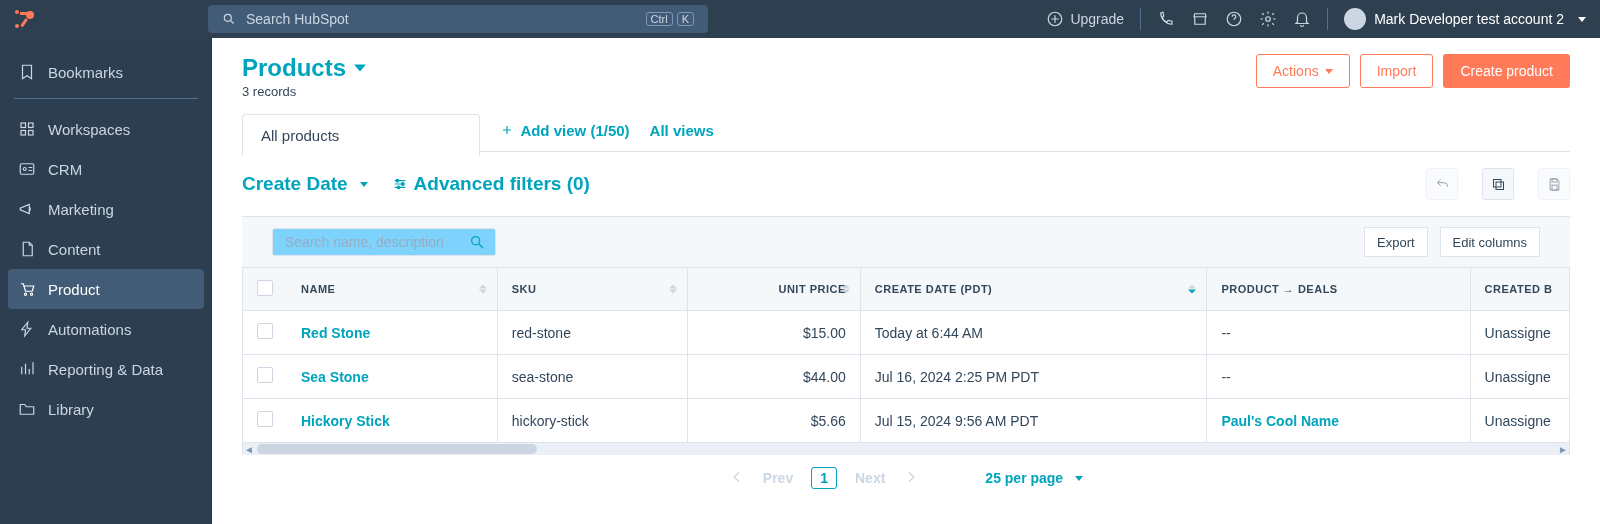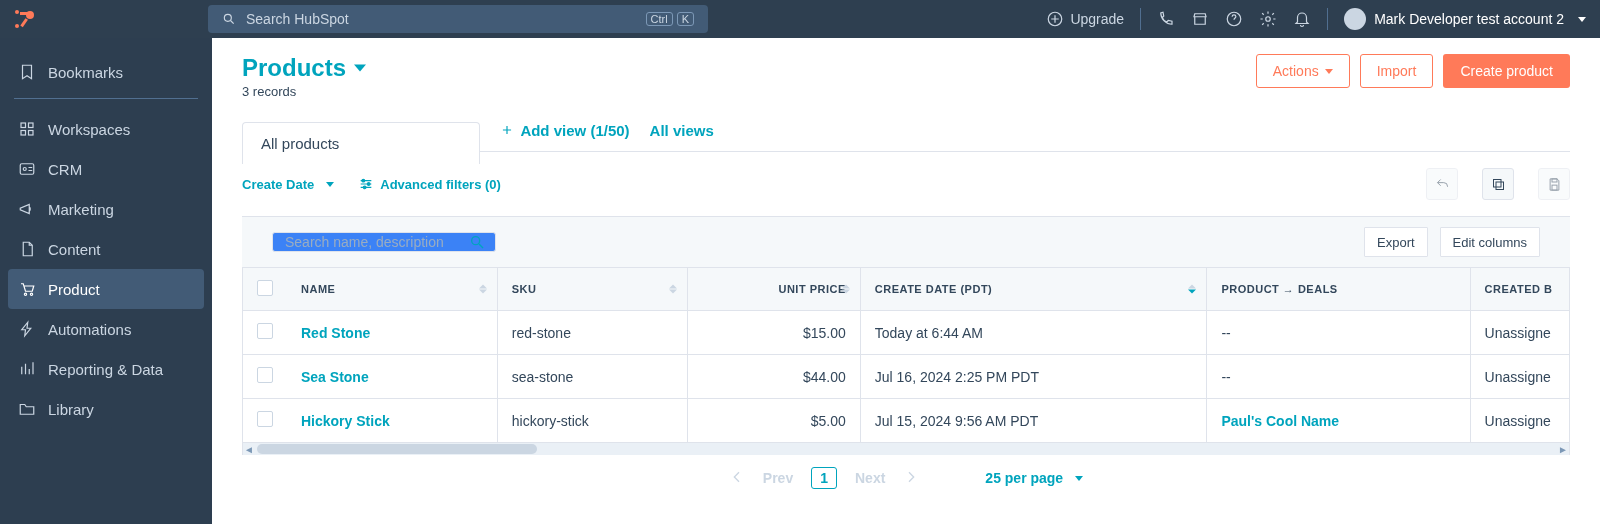--- a/index.html
+++ b/index.html
@@ -99,46 +99,46 @@
   .btn-primary{background:var(--orange);color:#fff;}
   .caret{margin-left:6px;border-left:4px solid transparent;border-right:4px solid transparent;border-top:5px solid currentColor;}
   
   .tabs-row{
     display:flex;align-items:center;border-bottom:1px solid var(--border);
     margin:10px 30px 0 30px;gap:20px;
   }
   .tab{
     border:1px solid var(--border);border-bottom:none;background:#fff;
     padding:12px 140px 12px 18px;border-radius:4px 4px 0 0;font-size:15px;color:var(--navy);
-    position:relative;top:13px;
+    position:relative;top:5px;
   }
   .add-view,.all-views{color:var(--teal);font-weight:600;font-size:15px;display:flex;align-items:center;gap:6px;}
   .add-view svg{width:14px;height:14px;stroke:var(--teal);stroke-width:2;fill:none;}
   
   .filter-row{
     display:flex;align-items:center;padding:16px 30px;gap:24px;
   }
-  .filter-link{color:var(--teal);font-weight:600;font-size:13px;display:flex;align-items:center;gap:6px;}
+  .filter-link{color:var(--teal);font-weight:600;font-size:19px;display:flex;align-items:center;gap:6px;}
   .filter-link .caret{border-top-color:var(--teal);}
   .filter-link svg{width:16px;height:16px;stroke:var(--teal);fill:none;stroke-width:1.8;}
   .filter-spacer{flex:1;}
   .icon-btn{
     width:32px;height:32px;border:1px solid var(--border);background:#f5f8fa;border-radius:3px;
     display:flex;align-items:center;justify-content:center;
   }
   .icon-btn.disabled{opacity:.5;}
   .icon-btn svg{width:15px;height:15px;stroke:var(--navy);fill:none;stroke-width:1.6;}
   
   .table-bar{
     border-top:1px solid var(--border);background:#f5f8fa;
     padding:10px 30px;display:flex;align-items:center;gap:12px;margin:0 30px;
   }
   .table-search{
-    display:flex;align-items:center;border:1px solid var(--border);background:#3b82f6;
-    border-radius:3px;height:20px;padding:0 10px;width:224px;color:var(--muted);
+    display:flex;align-items:center;border:1px solid var(--border);background:#7dd3fc;
+    border-radius:3px;height:28px;padding:0 10px;width:224px;color:var(--muted);
   }
   .table-search input{border:none;outline:none;flex:1;font-size:14px;background:transparent;}
   .table-search input::placeholder{color:#99acc2;}
   .table-search svg{width:16px;height:16px;stroke:var(--teal);fill:none;stroke-width:2;}
   .table-bar-spacer{flex:1;}
   .small-btn{
     height:30px;padding:0 12px;background:#fff;border:1px solid var(--border);border-radius:1px;
     color:var(--navy);font-size:13px;
   }
   
@@ -465,21 +465,21 @@
             <td class="colsep">sea-stone</td>
             <td class="colsep right">$44.00</td>
             <td class="colsep">Jul 16, 2024 2:25 PM PDT</td>
             <td class="colsep">--</td>
             <td class="colsep">Unassigne</td>
           </tr>
           <tr>
             <td class="chkcol"><span class="chk"></span></td>
             <td class="name"><a>Hickory Stick</a></td>
             <td class="colsep">hickory-stick</td>
-            <td class="colsep right">$5.00</td>
+            <td class="colsep right">$5.66</td>
             <td class="colsep">Jul 15, 2024 9:56 AM PDT</td>
             <td class="colsep deal"><a>Paul's Cool Name</a></td>
             <td class="colsep">Unassigne</td>
           </tr>
         </tbody>
       </table>
     </div>
     <div class="hscroll">
       <span class="arrow l">◄</span>
       <div class="thumb"></div>

